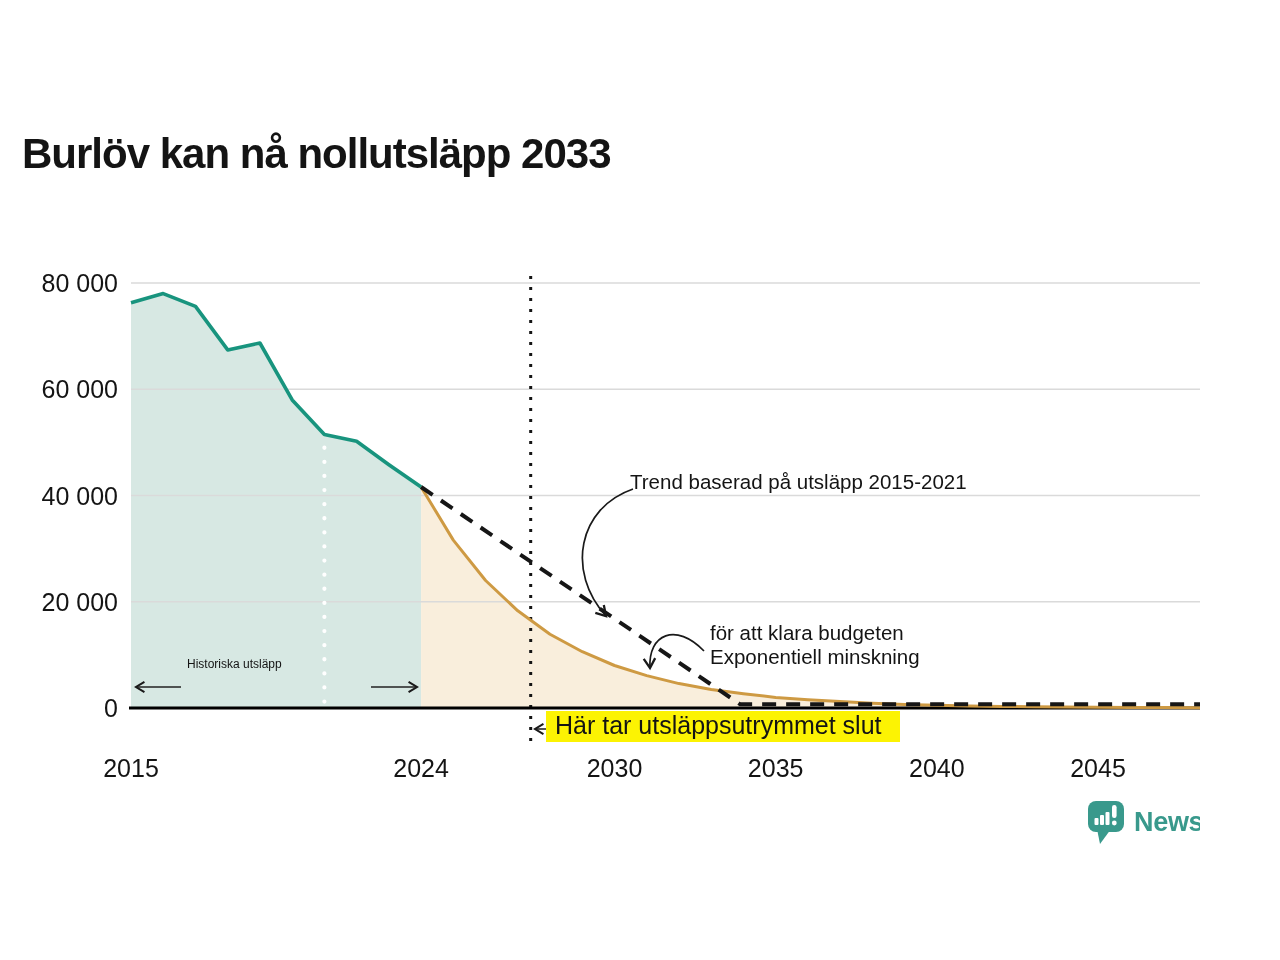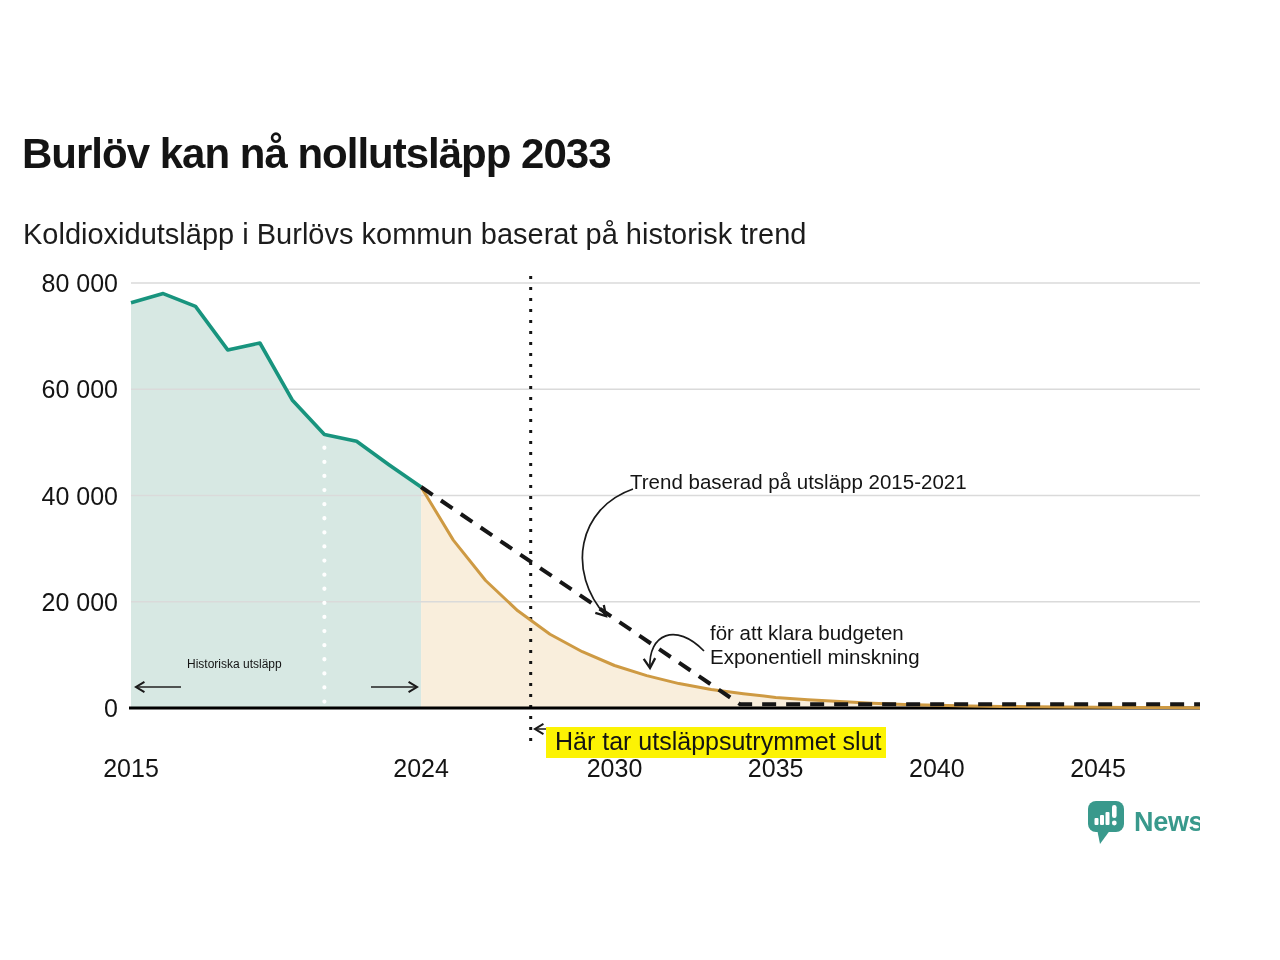--- a/index.html
+++ b/index.html
@@ -8,33 +8,32 @@
   .title{position:absolute;left:22px;top:130px;font-size:42px;font-weight:700;
          letter-spacing:-1px;color:#141414;white-space:nowrap;}
   .subtitle{position:absolute;left:23px;top:218px;font-size:29px;font-weight:400;
             color:#1c1c1c;white-space:nowrap;}
   #chart{position:absolute;left:0;top:0;z-index:1;}
   #chart text{font-family:"Liberation Sans",sans-serif;fill:#141414;}
   .anno{position:absolute;z-index:2;font-size:20.5px;color:#141414;line-height:24px;white-space:nowrap;}
   #trend-label{left:630px;top:470px;}
   #exp-label{left:710px;top:621px;}
   #hist-label{left:187px;top:652px;font-size:12px;}
-  #budget-label{left:546px;top:711px;font-size:25px;padding:2px 4px 5px 9px;background:#FCF303;margin-top:16px;}
+  #budget-label{left:546px;top:711px;font-size:25px;padding:2px 18px 5px 9px;background:#FCF303;}
   .source{position:absolute;left:10px;top:809px;font-size:23px;letter-spacing:-0.2px;
           color:#141414;white-space:nowrap;z-index:2;}
   .brand{position:absolute;left:1086px;top:799px;display:flex;align-items:center;gap:8px;z-index:2;}
   .brand-word{font-size:27px;font-weight:600;letter-spacing:-0.3px;color:#39998C;}
 </style>
 </head>
 <body>
 
 <div class="canvas">
 
   <div class="title">Burlöv kan nå nollutsläpp 2033</div>
-  <div class="subtitle">Koldioxidutsläpp i Burlövs kommun baserat på historisk trend</div>
 
   <svg id="chart" width="1280" height="960" viewBox="0 0 1280 960">
     <defs>
       <marker id="ah" viewBox="0 0 12 12" refX="9.5" refY="6" markerWidth="9" markerHeight="9" orient="auto">
         <path d="M2,1.5 L9.5,6 L2,10.5" fill="none" stroke="#1a1a1a" stroke-width="1.8"></path>
       </marker>
     </defs>
     <g id="gen">
         <path d="M131.0,302.7 L163.2,293.6 L195.5,306.4 L227.7,349.9 L259.9,343.0 L292.2,399.9 L324.4,434.4 L356.6,441.3 L388.9,464.7 L421.1,487.0 L421.1,708 L131.0,708 Z" fill="#D7E8E3" stroke="none"></path>
         <path d="M421.1,487.0 L453.3,540.1 L485.6,580.5 L517.8,610.8 L550.0,634.2 L582.3,651.7 L614.5,665.5 L646.7,675.6 L679.0,683.6 L711.2,689.4 L743.4,693.7 L775.7,697.4 L807.9,699.8 L840.1,701.6 L872.4,703.2 L904.6,704.4 L936.8,705.2 L969.1,705.9 L1001.3,706.4 L1033.5,706.8 L1065.8,707.1 L1098.0,707.3 L1130.2,707.5 L1162.5,707.6 L1194.7,707.7 L1226.9,707.8 L1246.3,707.8 L1246.3,708 L421.1,708 Z" fill="#F9EEDC" stroke="none"></path>

